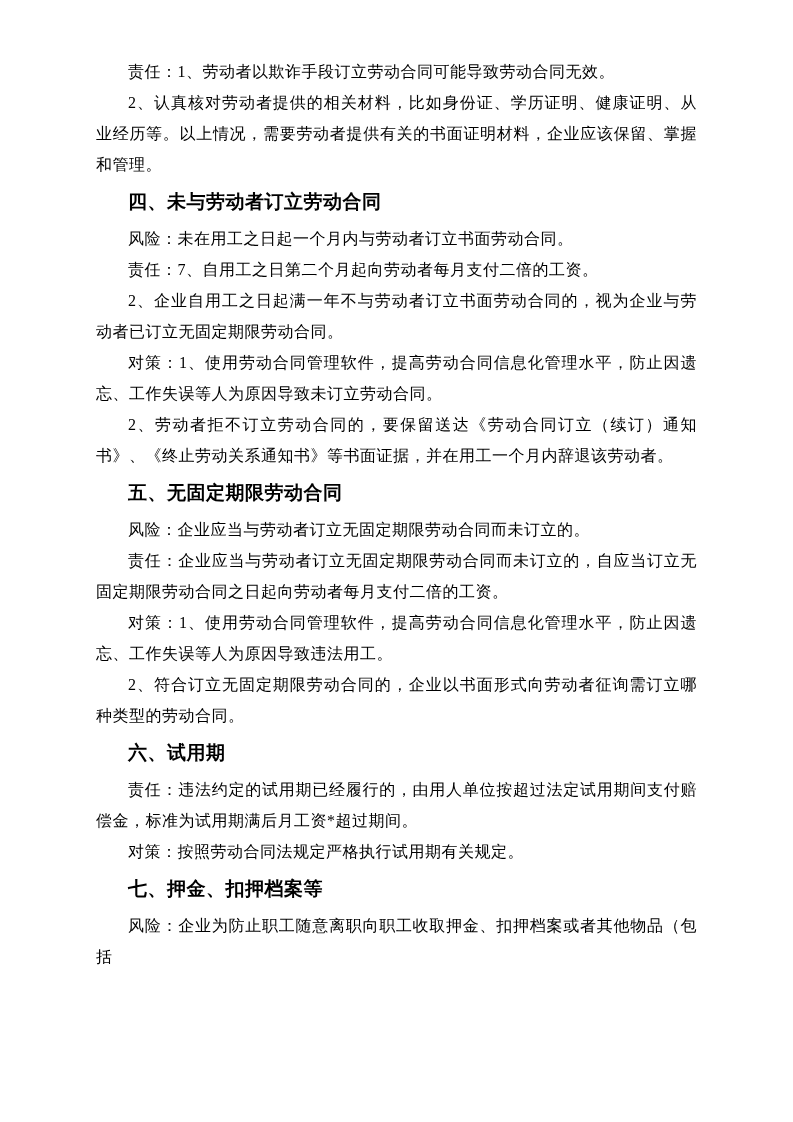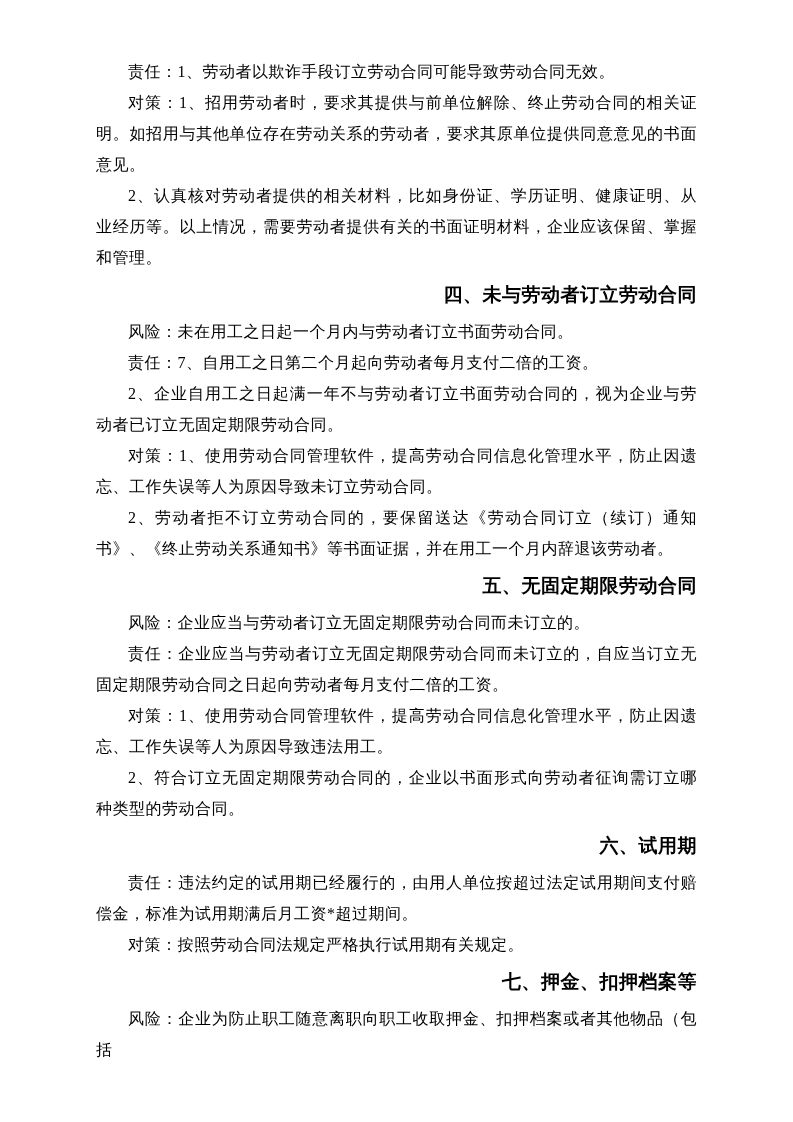--- a/index.html
+++ b/index.html
@@ -31,30 +31,28 @@
     letter-spacing: 0.5px;
     word-break: break-all;
   }
   .heading {
     margin: 6px 0 6px 0;
     font-size: 19px;
     line-height: 31px;
     font-weight: bold;
     text-indent: 32px;
     letter-spacing: 0.5px;
-    text-align: right;
   }
 </style>
 </head>
 <body>
 
 <div class="page">
   <div class="doc-body">
       <p class="para">责任：1、劳动者以欺诈手段订立劳动合同可能导致劳动合同无效。</p>
-      <p class="para">对策：1、招用劳动者时，要求其提供与前单位解除、终止劳动合同的相关证明。如招用与其他单位存在劳动关系的劳动者，要求其原单位提供同意意见的书面意见。</p>
       <p class="para">2、认真核对劳动者提供的相关材料，比如身份证、学历证明、健康证明、从业经历等。以上情况，需要劳动者提供有关的书面证明材料，企业应该保留、掌握和管理。</p>
       <h2 class="heading">四、未与劳动者订立劳动合同</h2>
       <p class="para">风险：未在用工之日起一个月内与劳动者订立书面劳动合同。</p>
       <p class="para">责任：7、自用工之日第二个月起向劳动者每月支付二倍的工资。</p>
       <p class="para">2、企业自用工之日起满一年不与劳动者订立书面劳动合同的，视为企业与劳动者已订立无固定期限劳动合同。</p>
       <p class="para">对策：1、使用劳动合同管理软件，提高劳动合同信息化管理水平，防止因遗忘、工作失误等人为原因导致未订立劳动合同。</p>
       <p class="para">2、劳动者拒不订立劳动合同的，要保留送达《劳动合同订立（续订）通知书》、《终止劳动关系通知书》等书面证据，并在用工一个月内辞退该劳动者。</p>
       <h2 class="heading">五、无固定期限劳动合同</h2>
       <p class="para">风险：企业应当与劳动者订立无固定期限劳动合同而未订立的。</p>
       <p class="para">责任：企业应当与劳动者订立无固定期限劳动合同而未订立的，自应当订立无固定期限劳动合同之日起向劳动者每月支付二倍的工资。</p>

